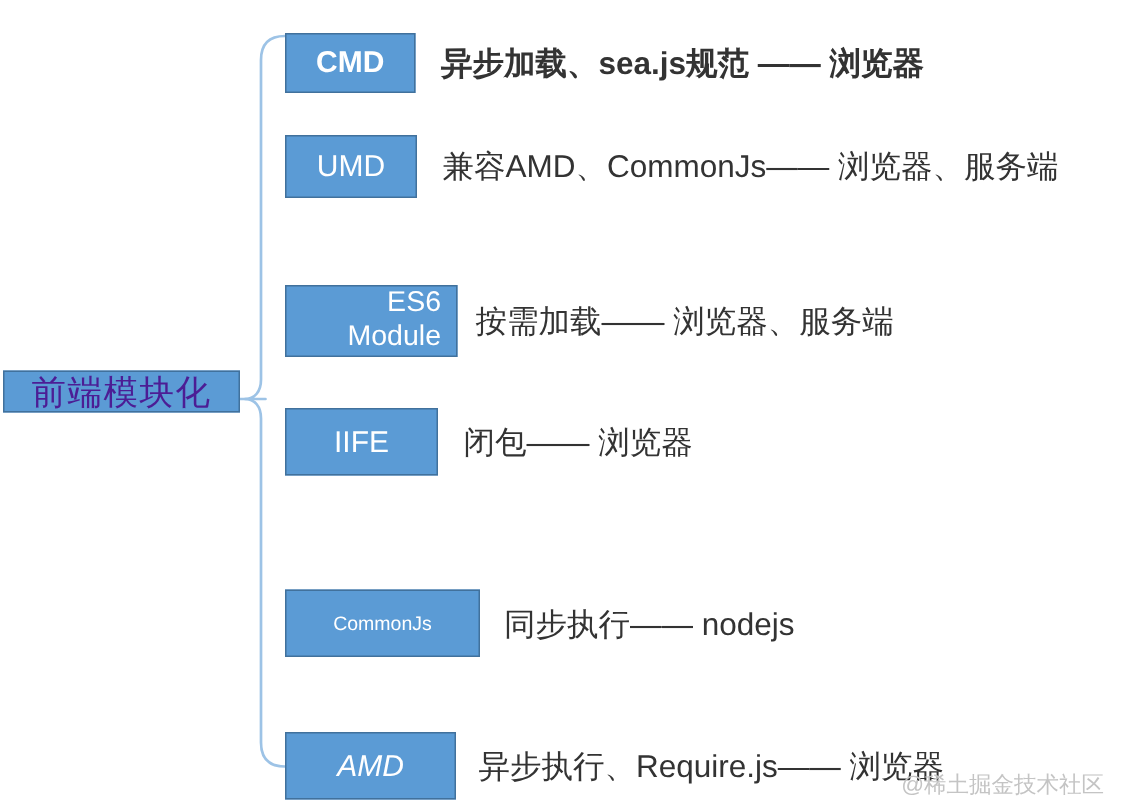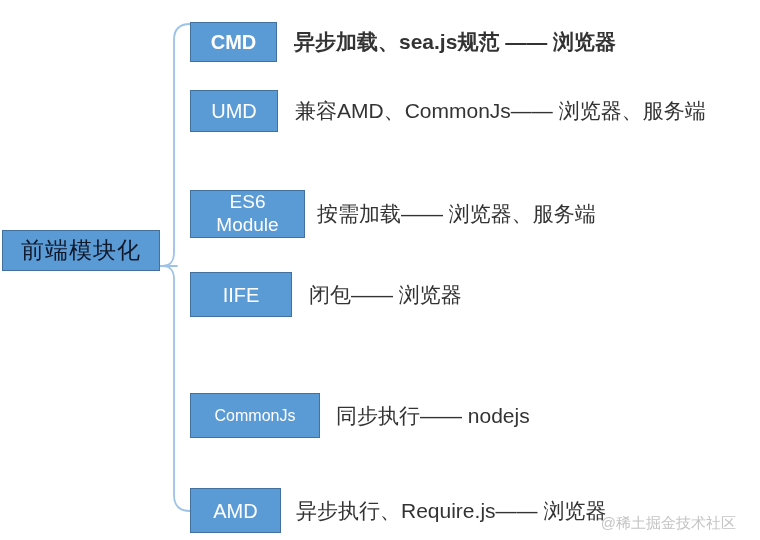--- a/index.html
+++ b/index.html
@@ -22,25 +22,25 @@
     overflow: hidden;
   }
   .brace-svg {
     position: absolute;
     left: 0; top: 0;
     width: 760px; height: 540px;
     pointer-events: none;
   }
   .root-box {
     position: absolute;
-    left: 2px; top: 230px;
-    width: 158px; height: 41px;
+    left: 2px; top: 247px;
+    width: 158px; height: 28px;
     background: var(--node-fill);
     border: 1px solid var(--node-border);
-    color: #0f172a;
+    color: #4c1d95;
     font-size: 23px;
     display: flex;
     align-items: center;
     justify-content: center;
     letter-spacing: 1px;
   }
   .row {
     position: absolute;
     left: 190px;
     display: flex;
@@ -62,29 +62,29 @@
     color: var(--text);
     font-size: 21px;
     white-space: nowrap;
     margin-left: 17px;
   }
   .row-0 { top: 22px;   height: 40px; font-weight: bold; }
   .row-0 .node-box { width: 87px;  height: 40px; }
   .row-1 { top: 90px;  height: 42px; align-items: center; }
   .row-1 .node-box { width: 88px;  height: 42px; }
   .row-2 { top: 190px; height: 48px; }
-  .row-2 .node-box { width: 115px; height: 48px; padding: 0 10px; font-size: 19px; }
+  .row-2 .node-box { width: 115px; height: 48px; padding: 0 10px; font-size: 19px; text-align: right; }
   .row-2 .node-desc { margin-left: 12px; }
   .row-3 { top: 272px; height: 45px; }
   .row-3 .node-box { width: 102px; height: 45px; }
   .row-4 { top: 393px; height: 45px; }
-  .row-4 .node-box { width: 130px; height: 45px; font-size: 16px; }
+  .row-4 .node-box { width: 130px; height: 45px; font-size: 13px; }
   .row-4 .node-desc { margin-left: 16px; }
   .row-5 { top: 488px; height: 45px; }
-  .row-5 .node-box { width: 91px; height: 45px; }
+  .row-5 .node-box { width: 114px; height: 45px; font-style: italic; }
   .row-5 .node-desc { margin-left: 15px; }
   .watermark {
     position: absolute;
     right: 24px;
     top: 514px;
     font-size: 15px;
     color: var(--watermark);
     white-space: nowrap;
   }
 </style>

